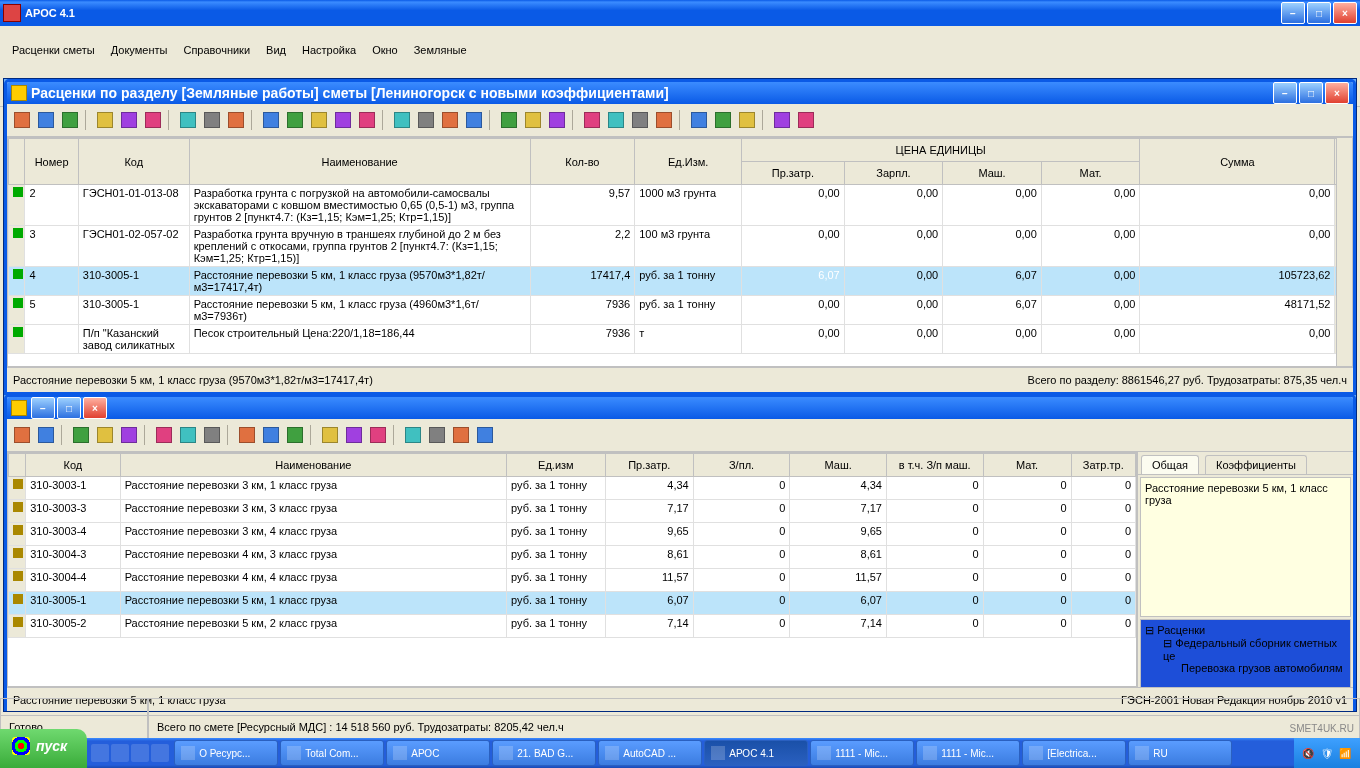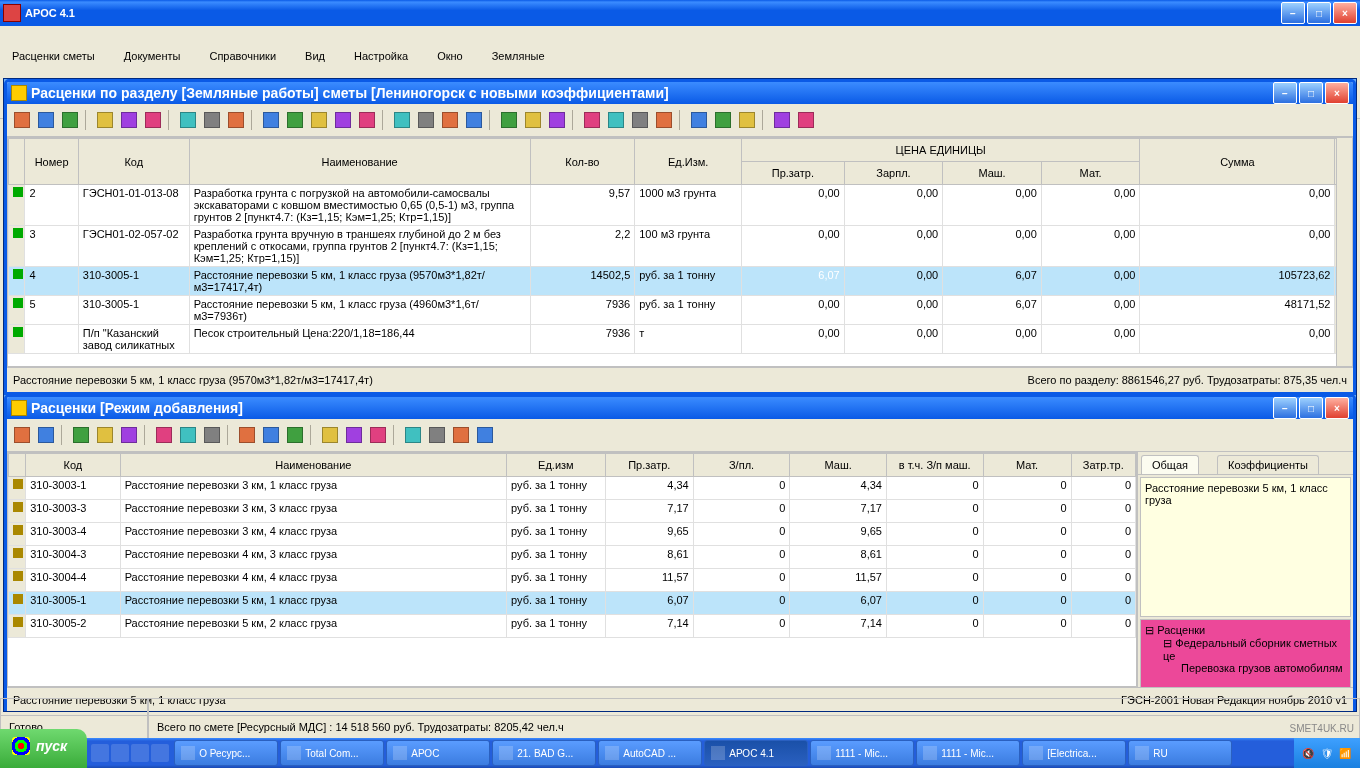--- a/index.html
+++ b/index.html
@@ -2,21 +2,21 @@
 <html><head>
 <meta charset="utf-8">
 <style>
 html,body{margin:0;padding:0;font-family:Tahoma,Arial,sans-serif;font-size:11px;background:#ece9d8;width:1360px;height:768px;overflow:hidden}
 .titlebar{height:26px;background:linear-gradient(to bottom,#0a5ae6 0%,#3b8cff 8%,#0a5ae6 40%,#0a5ae6 100%);color:#fff;display:flex;align-items:center;padding:0 3px;font-weight:bold}
 .titlebar .icon{width:16px;height:16px;background:#d44;margin-right:4px;border:1px solid #800}
 .titlebar .title{flex:1}
 .winbtns{display:flex;gap:2px}
 .winbtn{width:22px;height:20px;background:linear-gradient(to bottom,#9dd1ff,#2c6fe0);border:1px solid #fff;border-radius:2px;color:#fff;display:flex;align-items:center;justify-content:center;font-size:10px;font-weight:bold;cursor:pointer}
 .winbtn.close{background:linear-gradient(to bottom,#ffb0a0,#e04030)}
-.menubar{height:20px;background:#ece9d8;display:flex;align-items:center;padding:20px 4px;gap:13px}
+.menubar{height:20px;background:#ece9d8;display:flex;align-items:center;padding:14px 4px;gap:0}
 .menuitem{padding:2px 8px;cursor:pointer}
 .toolbar{height:28px;background:#ece9d8;border-bottom:1px solid #c0c0c0;display:flex;align-items:center;padding:2px 4px;gap:2px}
 .tbtn{width:20px;height:20px;border:1px solid transparent;display:flex;align-items:center;justify-content:center;cursor:pointer;font-size:11px}
 .tsep{width:4px;height:20px;border-left:1px solid #aca899;margin:0 2px}
 .mdi-area{position:absolute;top:78px;left:3px;right:3px;bottom:56px;background:linear-gradient(to bottom,#6badf6,#5a9ce6);border:1px solid #002a80;overflow:hidden}
 .mdi-child{position:absolute;background:#ece9d8;border:3px solid #0a5ae6;border-radius:5px 5px 0 0;display:flex;flex-direction:column;overflow:hidden}
 .mdi-child.top{left:0;top:0;right:0;height:310px}
 .mdi-child.bottom{left:0;top:315px;right:0;height:315px}
 .child-titlebar{height:22px;background:linear-gradient(to bottom,#3b8cff,#0a5ae6);color:#fff;display:flex;align-items:center;padding:0 4px;font-weight:bold}
 .child-titlebar .title{flex:1;font-size:14px}
@@ -31,24 +31,24 @@
 .rowmark .marker{width:10px;height:10px;background:#0a0;display:inline-block}
 .statusbar{position:absolute;bottom:30px;left:0;right:0;height:22px;background:#ece9d8;border-top:1px solid #c0c0c0;display:flex;align-items:center;font-size:11px}
 .statusbar .cell{border:1px solid #c0c0c0;padding:20px 8px;height:16px;display:flex;align-items:center}
 .taskbar{position:absolute;bottom:0;left:0;right:0;height:30px;background:linear-gradient(to bottom,#3b8cff 0%,#245edb 10%,#245edb 90%,#1a4ab0 100%);display:flex;align-items:center}
 .startbtn{height:35px;background:linear-gradient(to bottom,#6fd96f,#2ca02c);color:#fff;font-weight:bold;font-style:italic;padding:0 20px 14px 12px;display:flex;align-items:center;border-radius:0 10px 10px 0;cursor:pointer;font-size:14px}
 .taskbtn{height:24px;margin:0 1px;background:linear-gradient(to bottom,#5a9cff,#3b7ce0);border:1px solid #2a60c0;border-radius:3px;color:#fff;padding:0 6px;display:flex;align-items:center;width:90px;cursor:pointer;font-size:10px;overflow:hidden;white-space:nowrap}
 .taskbtn.active{background:linear-gradient(to bottom,#1a50a8,#2a60c0)}
 .tray{margin-left:auto;height:30px;background:linear-gradient(to bottom,#3ea0ff,#1a80e0);display:flex;align-items:center;padding:0 8px;color:#fff;font-size:10px;gap:6px}
 .side-panel{position:absolute;right:0;top:40px;bottom:20px;width:215px;background:#ece9d8;border-left:1px solid #c0c0c0;font-size:11px}
 .tabs{display:flex;border-bottom:1px solid #c0c0c0;background:#ece9d8;padding-top:3px;padding-left:3px}
-.tab{padding:3px 10px;border:1px solid #c0c0c0;border-bottom:none;background:#ece9d8;margin-right:18px;cursor:pointer;border-radius:3px 3px 0 0}
+.tab{padding:3px 10px;border:1px solid #c0c0c0;border-bottom:none;background:#ece9d8;margin-right:6px;cursor:pointer;border-radius:3px 3px 0 0}
 .tab.active{background:#fcfcf0}
 .yellowbox{background:#ffffe1;border:1px solid #c0c0c0;margin:2px;padding:4px;height:130px}
-.tree{background:#ec4899;border:1px solid #c0c0c0;margin:2px;padding:4px;font-size:11px;height:60px;overflow:auto}
+.tree{background:#1d4ed8;border:1px solid #c0c0c0;margin:2px;padding:4px;font-size:11px;height:60px;overflow:auto}
 .watermark{position:absolute;right:6px;bottom:34px;color:#888;font-size:10px;pointer-events:none}
 .child-toolbar{height:28px;background:#ece9d8;border-bottom:1px solid #c0c0c0;display:flex;align-items:center;padding:2px 4px;gap:2px}
 .scroll-right{position:absolute;right:0;top:0;bottom:0;width:15px;background:#ece9d8;border-left:1px solid #c0c0c0}
 .footer-row{height:20px;background:#ece9d8;border-top:1px solid #c0c0c0;display:flex;align-items:center;padding:2px 6px;font-size:11px}
 .footer-row .right{margin-left:auto}
 .ql{display:flex;gap:2px;padding:0 4px}
 .ql .q{width:18px;height:18px;background:rgba(255,255,255,.15);border-radius:2px;cursor:pointer}
 </style>
 </head>
 <body>
@@ -328,21 +328,21 @@
               <td class="num">0,00</td>
               <td class="num">0,00</td>
               <td class="num">0,00</td>
               <td class="rowmark"></td>
             </tr>
             <tr class="sel">
               <td class="rowmark"><span class="marker"></span></td>
               <td>4</td>
               <td>310-3005-1</td>
               <td>Расстояние перевозки 5 км, 1 класс груза (9570м3*1,82т/м3=17417,4т)</td>
-              <td class="num">14502,5</td>
+              <td class="num">17417,4</td>
               <td>руб. за 1 тонну</td>
               <td class="num cell-active">6,07</td>
               <td class="num">0,00</td>
               <td class="num">6,07</td>
               <td class="num">0,00</td>
               <td class="num">105723,62</td>
               <td class="rowmark"></td>
             </tr>
             <tr>
               <td class="rowmark"><span class="marker"></span></td>
@@ -378,21 +378,20 @@
     </div>
     <div class="footer-row">
       <span>Расстояние перевозки 5 км, 1 класс груза (9570м3*1,82т/м3=17417,4т)</span>
       <span class="right">Всего по разделу: 8861546,27 руб.  Трудозатраты: 875,35 чел.ч</span>
     </div>
   </div>
 
   <div class="mdi-child bottom">
     <div class="child-titlebar">
       <span class="icon" style="width:14px;height:14px;background:#fc0;border:1px solid #a80;margin-right:4px"></span>
-      <span class="title">Расценки [Режим добавления]</span>
       <div class="winbtns">
         <div class="winbtn">−</div>
         <div class="winbtn">□</div>
         <div class="winbtn close">×</div>
       </div>
     </div>
     <div class="child-toolbar" id="c2toolbar">
         <div class="tbtn">
           <span style="width: 14px; height: 14px; background: rgb(224, 112, 64); display: inline-block; border: 1px solid rgba(0, 0, 0, 0.3);"></span>
         </div>

